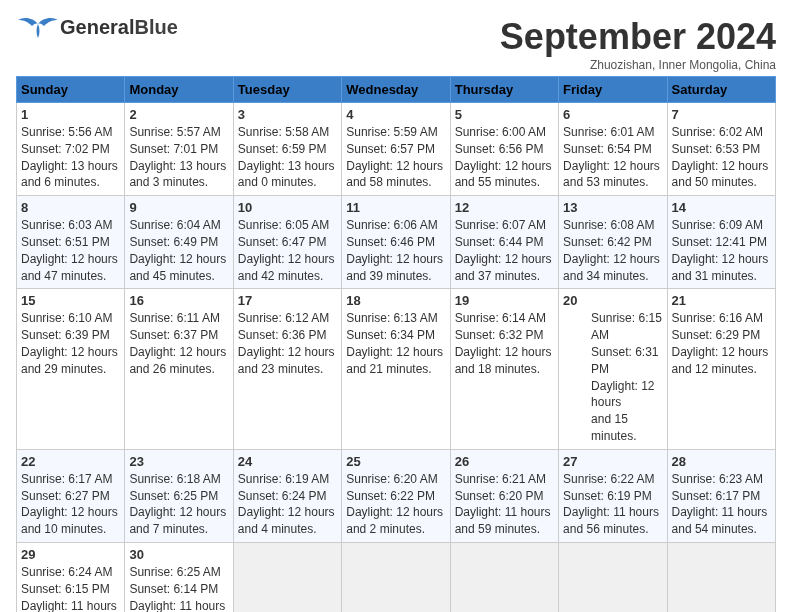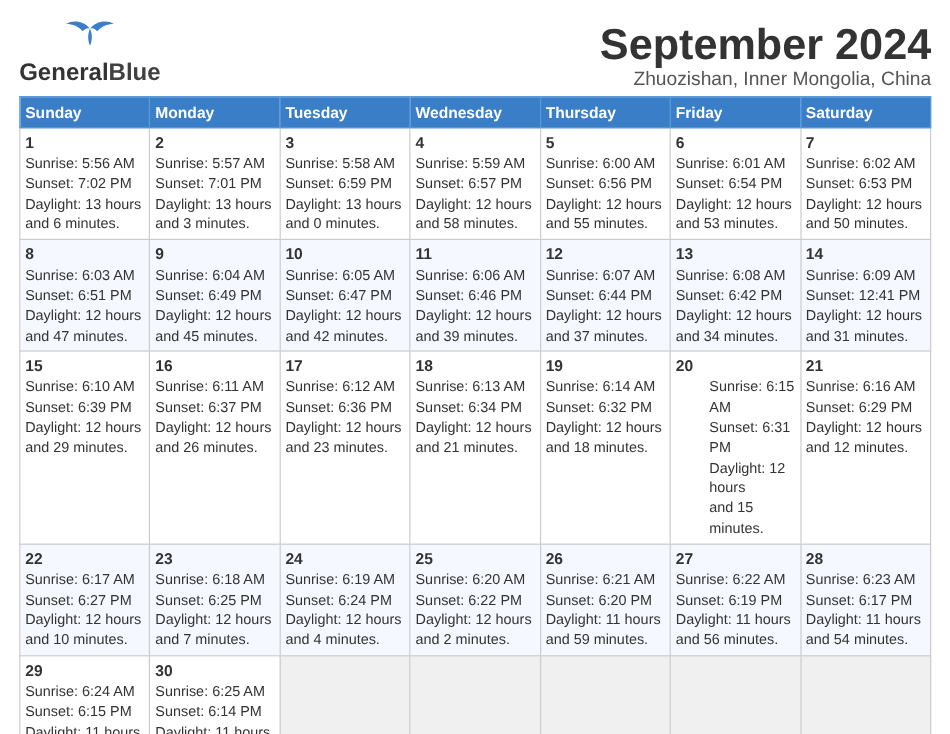--- a/index.html
+++ b/index.html
@@ -11,43 +11,43 @@
       padding: 16px;
     }
     .header-logo {
       display: flex;
       align-items: flex-start;
       justify-content: space-between;
       margin-bottom: 4px;
     }
     .logo-area {
       display: flex;
-      flex-direction: column;
-      align-items: center;
+      flex-direction: row;
+      align-items: flex-start;
     }
     .title-area {
       text-align: right;
     }
     .month-title {
       font-size: 36px;
       color: #333;
       font-weight: bold;
     }
     .location-title {
-      font-size: 16px;
+      font-size: 12px;
       color: #555;
     }
     .calendar-table {
       width: 100%;
       border-collapse: collapse;
       table-layout: fixed;
     }
     .calendar-table th {
       background-color: #3a7ec8;
-      color: #ffffff;
+      color: #000000;
       font-size: 13px;
       font-weight: bold;
       padding: 5px 4px;
       text-align: left;
       border: 1px solid #5a9adc;
     }
     .calendar-table td {
       border: 1px solid #ccc;
       vertical-align: top;
       padding: 4px 4px;

